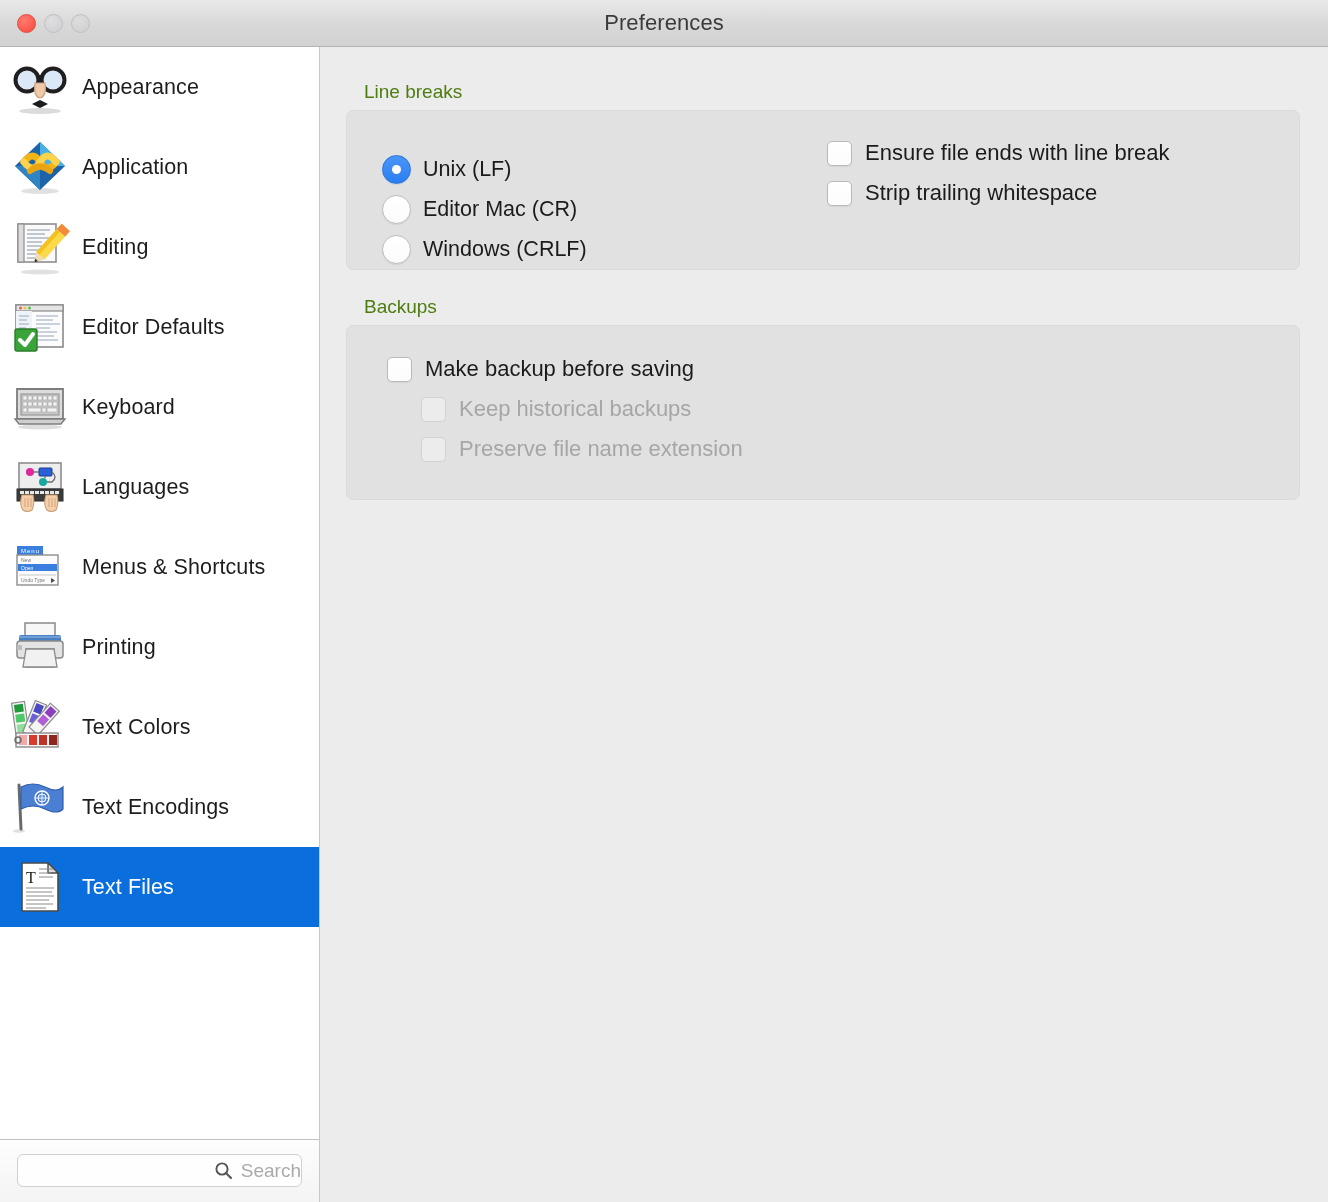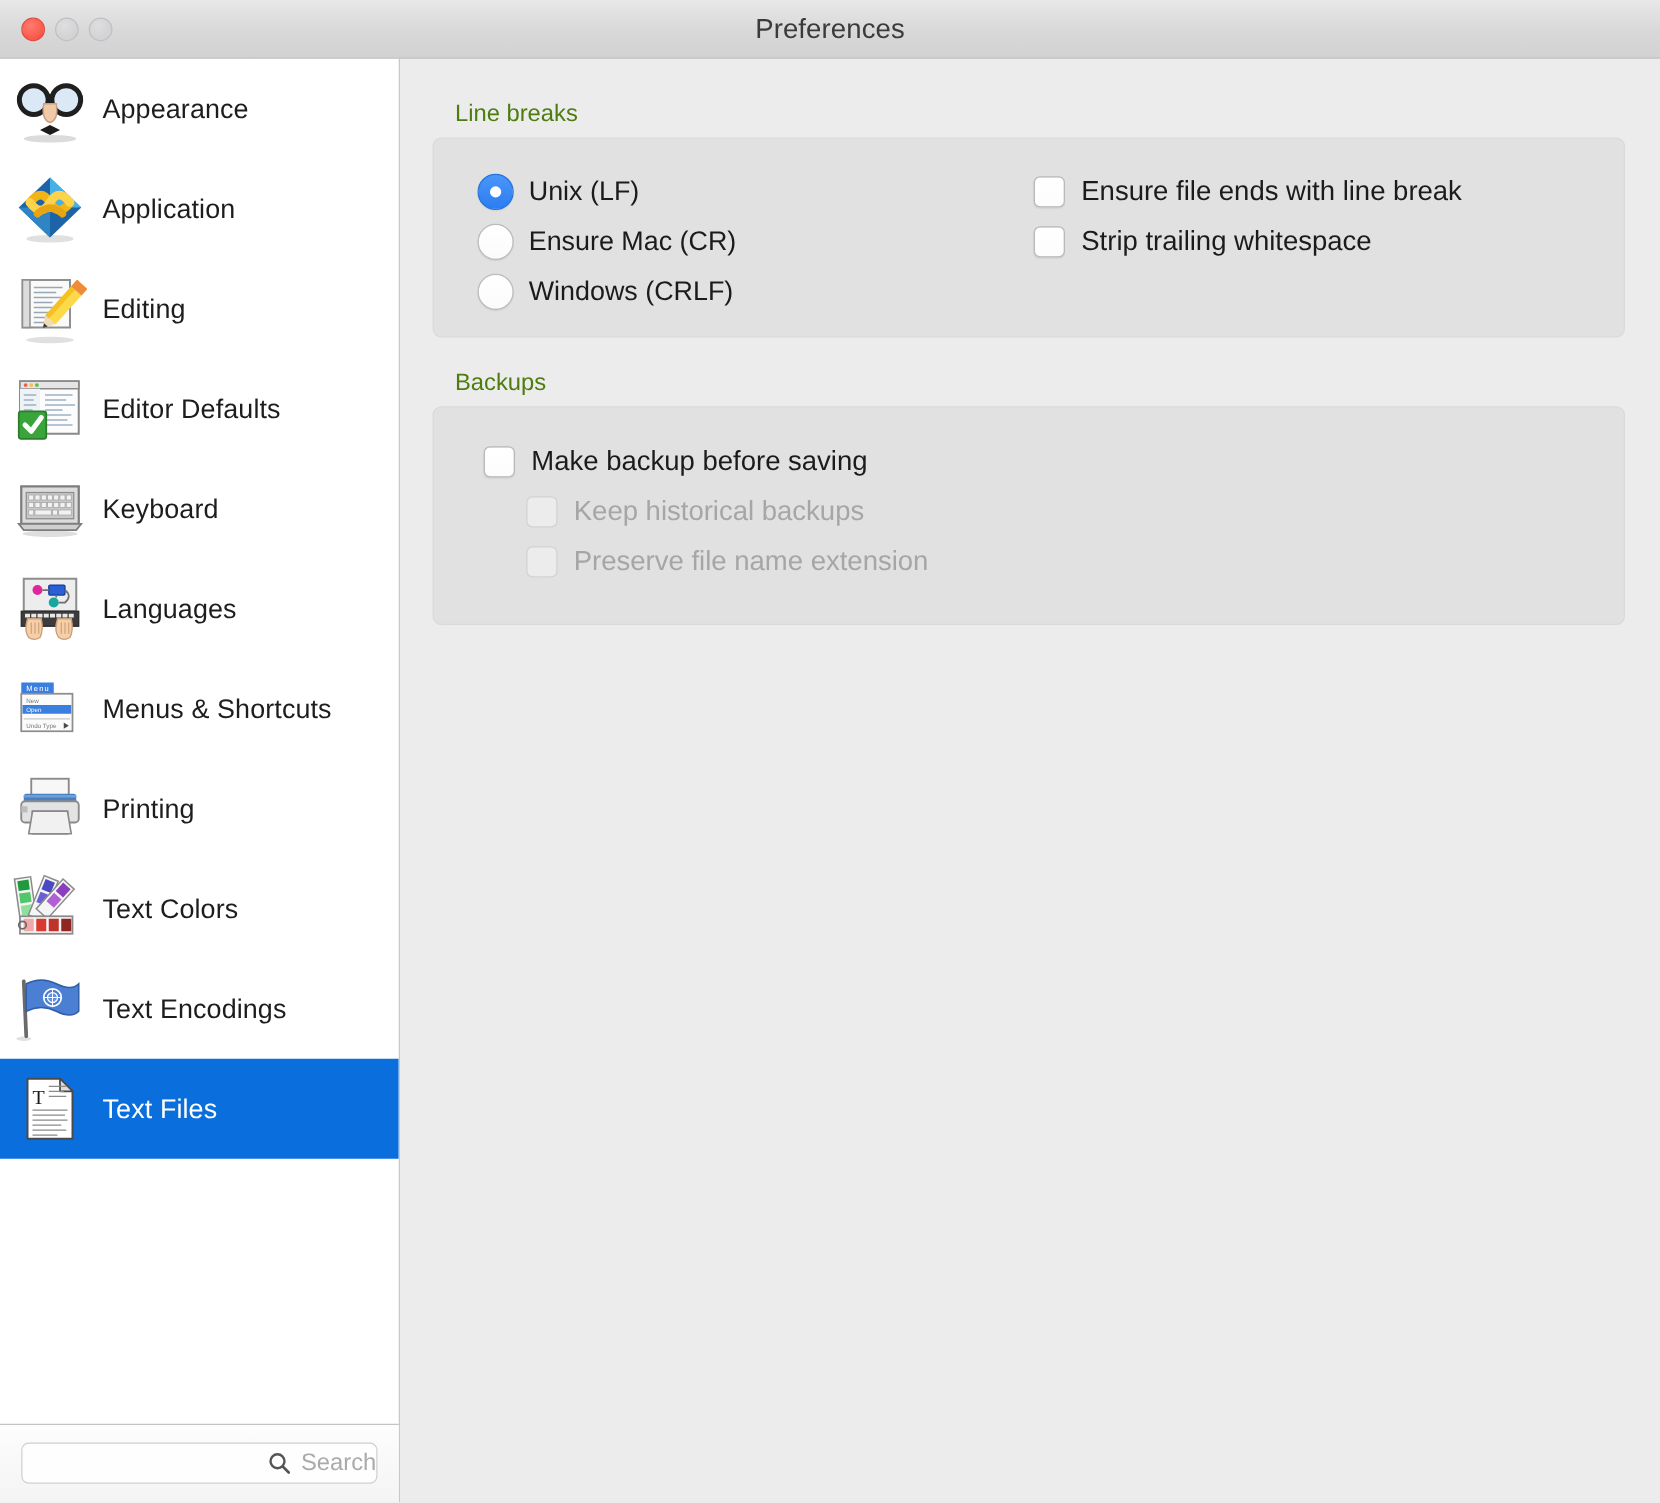--- a/index.html
+++ b/index.html
@@ -168,20 +168,21 @@
   .group-box.linebreaks {
     height: 160px;
     display: flex;
     padding: 22px 0 0 0;
   }
   .lb-col-left {
     width: 440px;
     flex: 0 0 440px;
     padding-left: 35px;
     box-sizing: border-box;
+    margin-top: 16px;
   }
   .lb-col-right {
     flex: 1 1 auto;
     padding-left: 40px;
     box-sizing: border-box;
   }
   .group-box.backups {
     height: 175px;
     padding: 23px 0 0 40px;
     box-sizing: border-box;
@@ -574,21 +575,21 @@
         <div class="group-label">Line breaks</div>
         <div class="group-box linebreaks">
 
           <div class="lb-col-left">
             <div class="radio-row">
               <span class="radio checked"></span>
               <span class="radio-label">Unix (LF)</span>
             </div>
             <div class="radio-row">
               <span class="radio"></span>
-              <span class="radio-label">Ensure Mac (CR)</span>
+              <span class="radio-label">Editor Mac (CR)</span>
             </div>
             <div class="radio-row">
               <span class="radio"></span>
               <span class="radio-label">Windows (CRLF)</span>
             </div>
           </div>
 
           <div class="lb-col-right">
             <div class="check-row">
               <span class="checkbox"></span>

